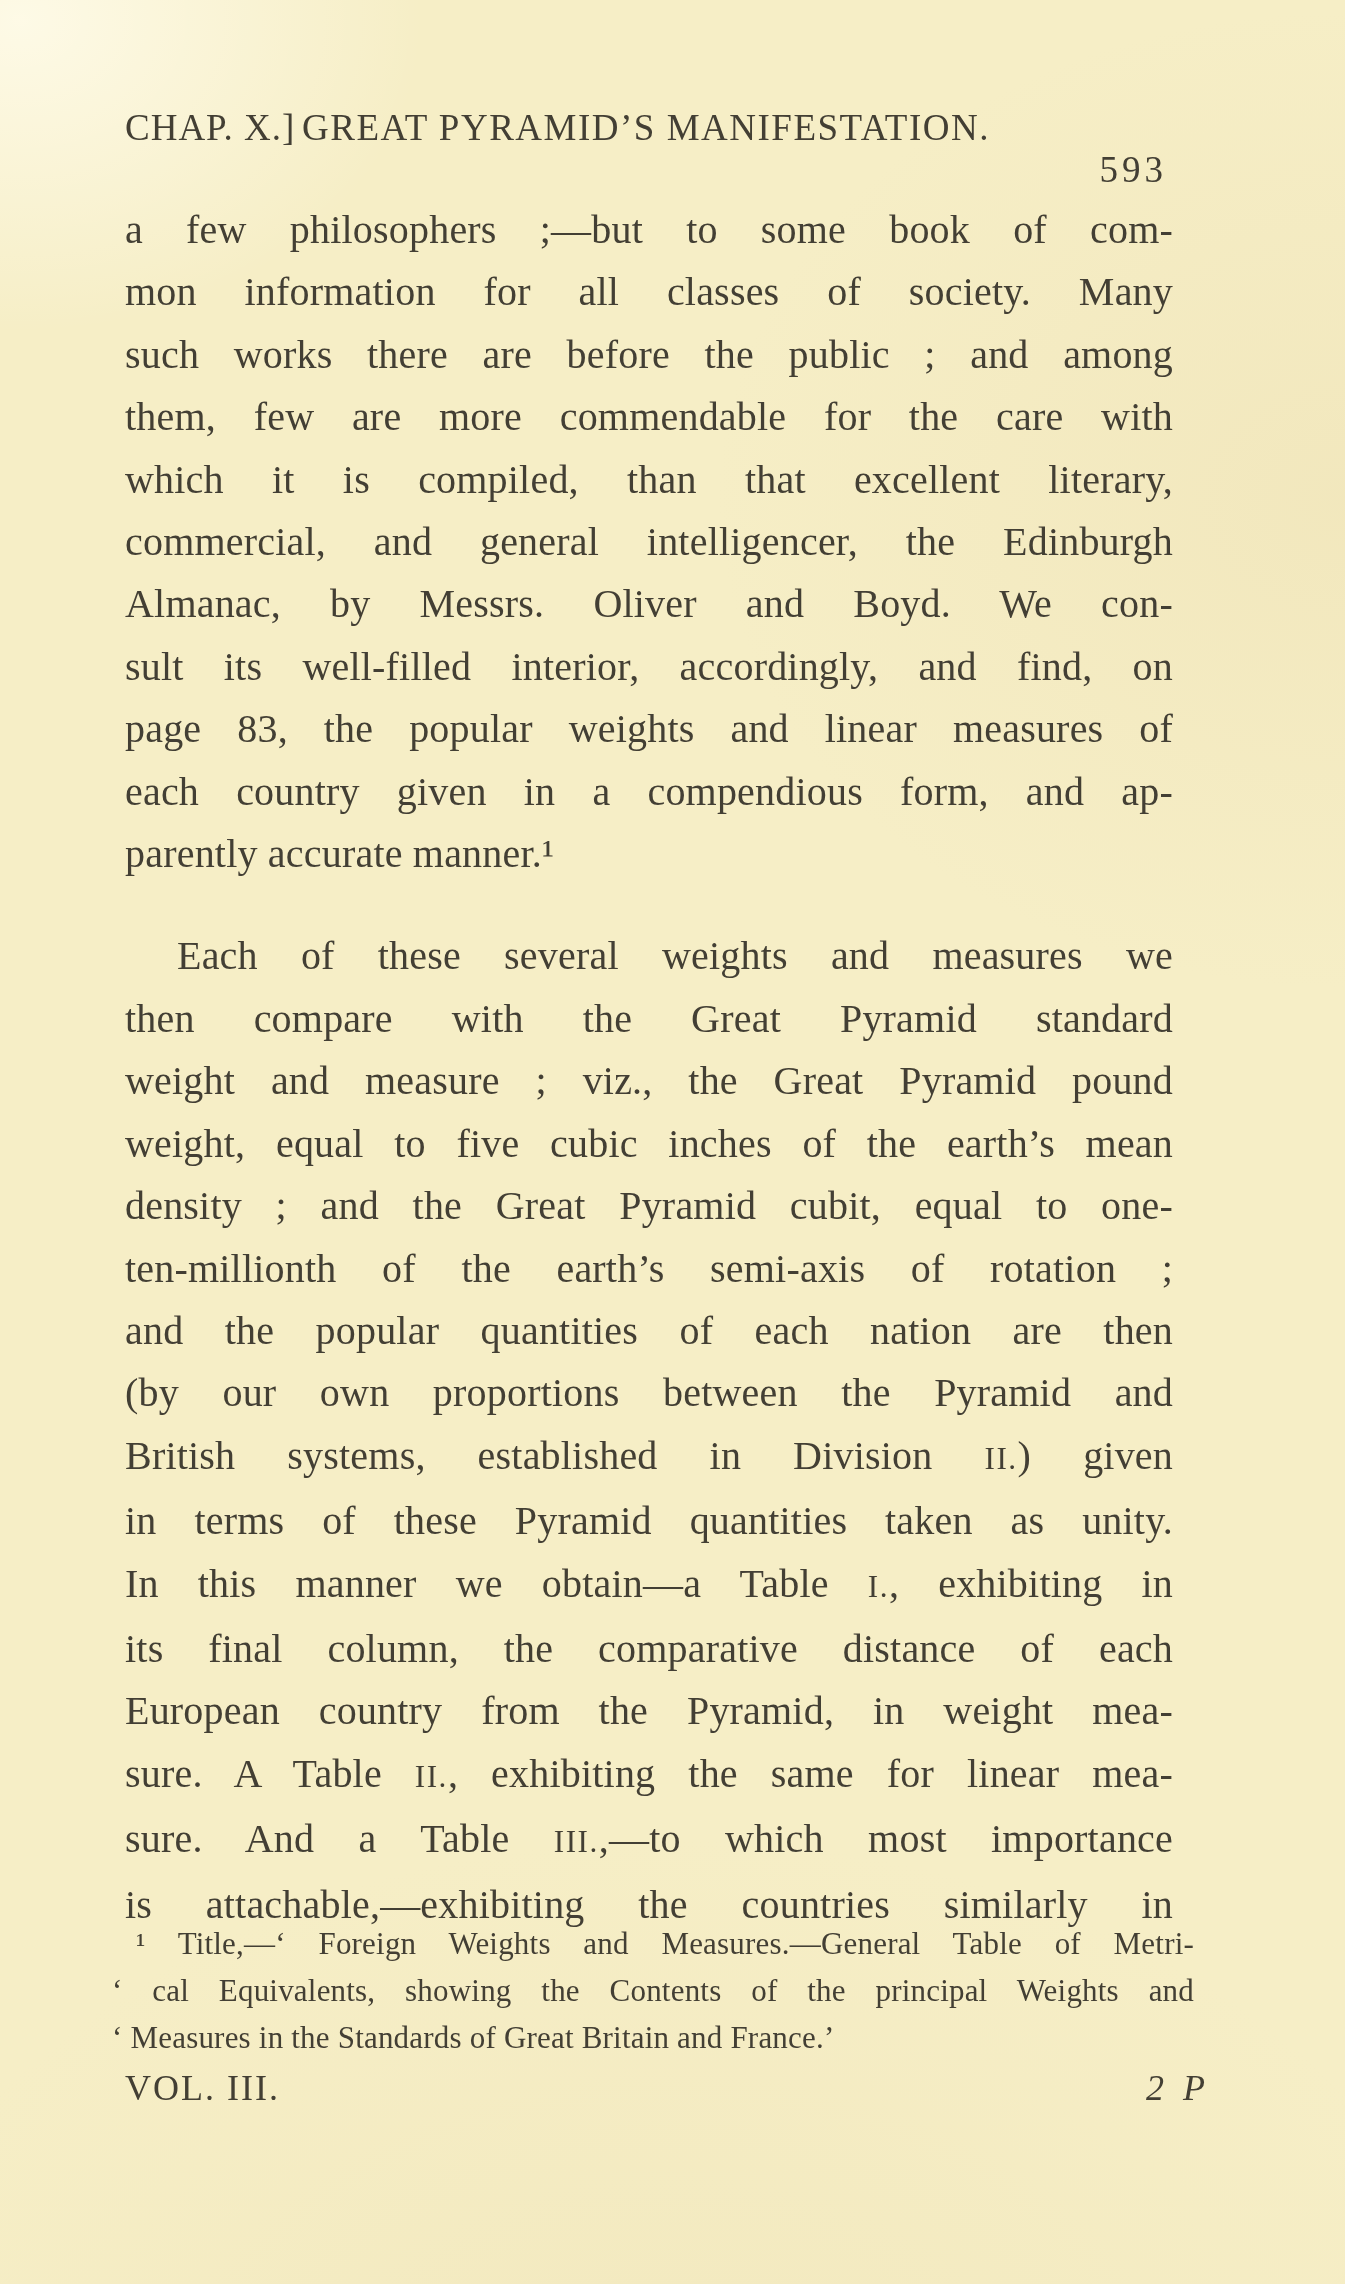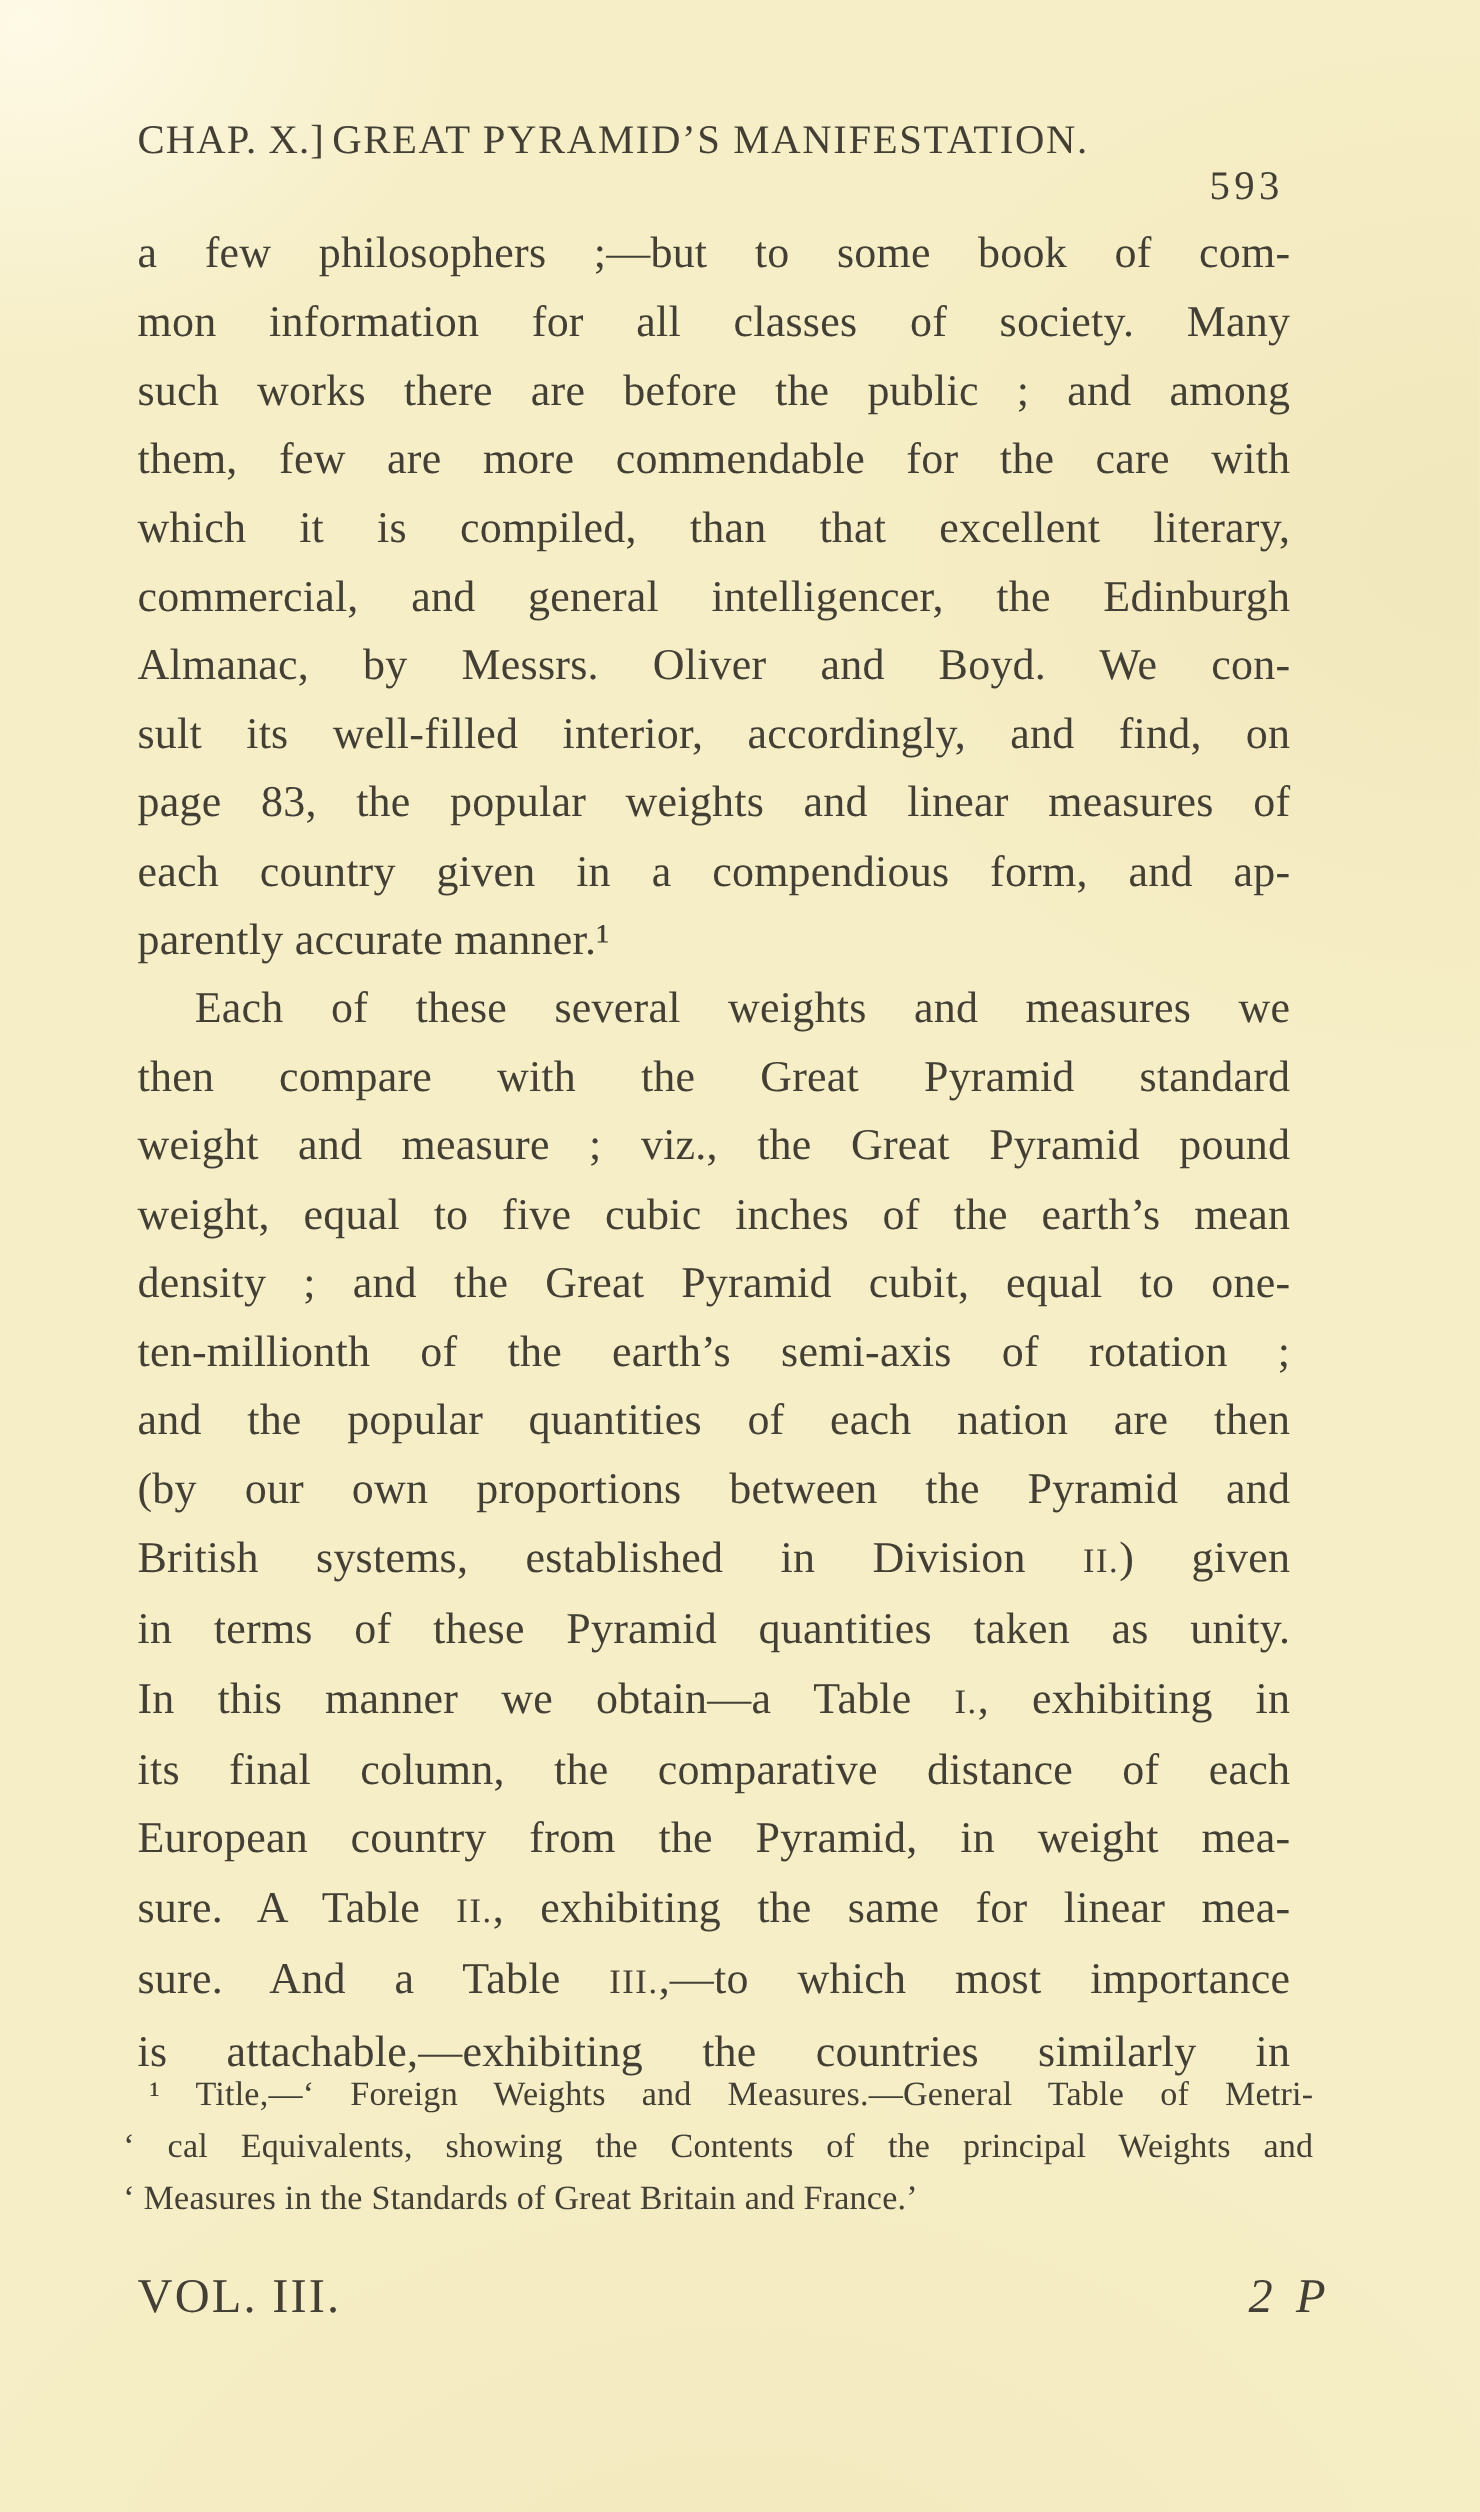--- a/index.html
+++ b/index.html
@@ -37,40 +37,40 @@
 
   
   .bodytext {
     position: absolute;
     top: 199px; left: 125px; width: 1048px;
     font-size: 40px;
     line-height: 62.4px;
   }
   .line { white-space: nowrap; letter-spacing: 0.2px; }
   .line.j { text-align: justify; text-align-last: justify; }
-  .line.ind { text-indent: 52px; }
+  .line.ind { text-indent: 52px; margin-top: 40px; }
   .line span { white-space: inherit; }
   span.i { }
   span.sc { font-size: 0.78em; letter-spacing: 1.5px; }
 
   
   .footnote {
     position: absolute;
     top: 1880px; left: 112px; width: 1082px;
     font-size: 31px;
     line-height: 47px;
   }
   .footnote .line.ind { text-indent: 24px; }
 
   
   .pagefoot {
     position: absolute;
     top: 2068px; left: 125px; width: 1085px;
     height: 40px; line-height: 40px;
-    font-size: 44px;
+    font-size: 36px;
     white-space: nowrap;
   }
   .vol { position: absolute; left: 0; letter-spacing: 2px; }
   .sig { position: absolute; right: 0; letter-spacing: 5px; font-style: italic; }
 </style>
 </head>
 <body>
 
 <div class="page">
 

